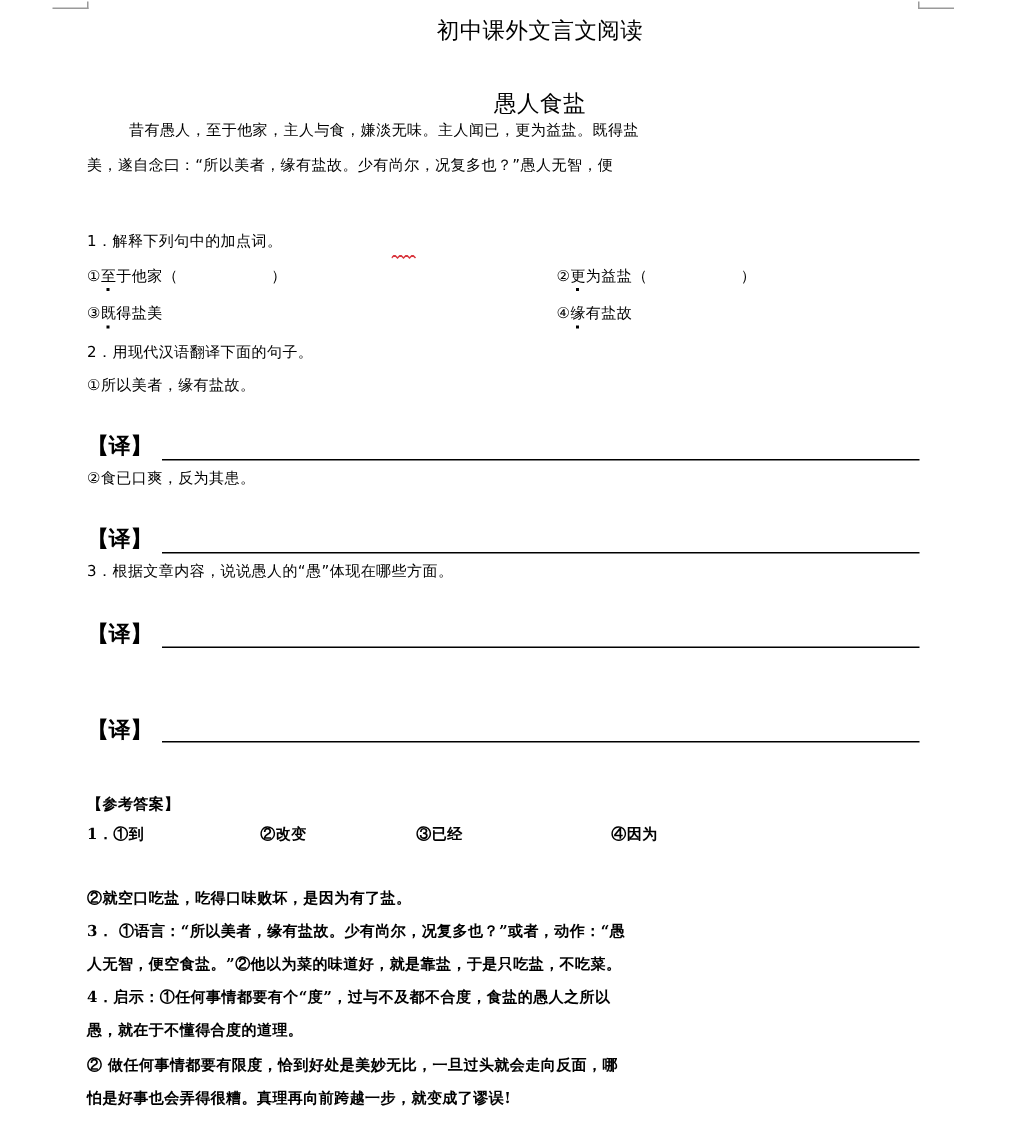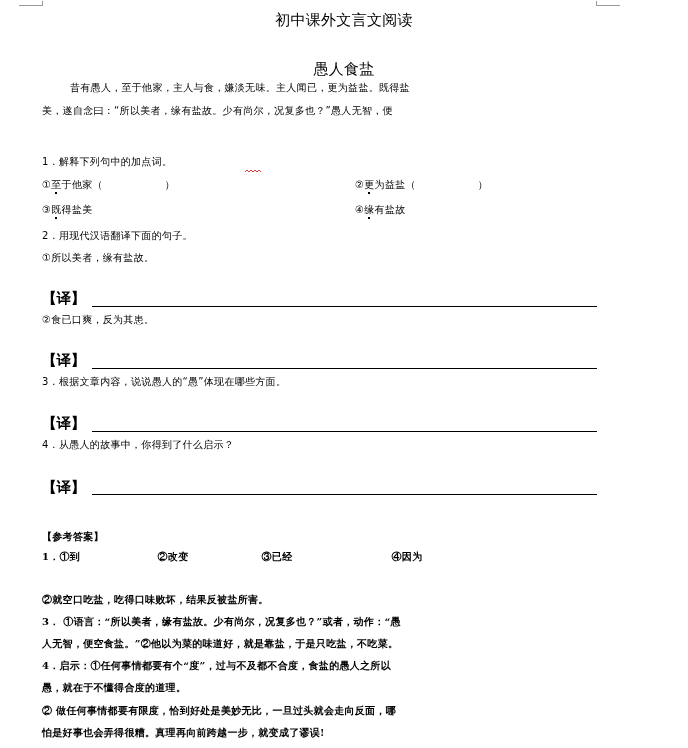--- a/index.html
+++ b/index.html
@@ -10,21 +10,21 @@
     body {
       width: 688px;
       height: 748px;
       position: relative;
       overflow: hidden;
       font-family: "DejaVu Sans", "Liberation Sans", sans-serif;
       color: #000;
     }
     .page {
       position: absolute;
-      left: 0; top: 0;
+      left: 16px; top: 0;
       width: 624px;
       height: 748px;
     }
     .corner-mark {
       position: absolute;
       top: 5px;
       height: 1px;
       background: #9a9a9a;
     }
     .corner-mark.left { left: 19px; width: 24px; }
@@ -134,32 +134,31 @@
   <div class="line" style="top:310px;">②食已口爽，反为其患。</div>
 
   <div class="answer-row bold" style="top:350px;">【译】</div>
   <div class="answer-line" style="top:368px;"></div>
 
   <div class="line" style="top:372px;text-align:right;">3．根据文章内容，说说愚人的“愚”体现在哪些方面。</div>
 
   <div class="answer-row bold" style="top:413px;">【译】</div>
   <div class="answer-line" style="top:431px;"></div>
 
-  <div class="line" style="top:435px;">4．从愚人的故事中，你得到了什么启示？</div>
 
   <div class="answer-row bold" style="top:477px;">【译】</div>
   <div class="answer-line" style="top:494px;"></div>
 
   <div class="line bold" style="top:527px;">【参考答案】</div>
 
   <div class="line bold" style="top:547px;">
     <span>1．</span><span class="ans-col" style="width:98px;">①到</span><span class="ans-col" style="width:104px;">②改变</span><span class="ans-col" style="width:130px;">③已经</span><span class="ans-col">④因为</span>
   </div>
 
-  <div class="line bold" style="top:590px;">②就空口吃盐，吃得口味败坏，结果反被盐所害。</div>
+  <div class="line bold" style="top:590px;">②就空口吃盐，吃得口味败坏，是因为有了盐。</div>
   <div class="line bold" style="top:612px;">3．  ①语言：“所以美者，缘有盐故。少有尚尔，况复多也？”或者，动作：“愚</div>
   <div class="line bold" style="top:634px;">人无智，便空食盐。”②他以为菜的味道好，就是靠盐，于是只吃盐，不吃菜。</div>
   <div class="line bold" style="top:656px;text-align:right;">4．启示：①任何事情都要有个“度”，过与不及都不合度，食盐的愚人之所以</div>
   <div class="line bold" style="top:678px;">愚，就在于不懂得合度的道理。</div>
   <div class="line bold" style="top:701px;">② 做任何事情都要有限度，恰到好处是美妙无比，一旦过头就会走向反面，哪</div>
   <div class="line bold" style="top:723px;text-align:right;">怕是好事也会弄得很糟。真理再向前跨越一步，就变成了谬误!</div>
 
 </div>
 
 </body></html>

